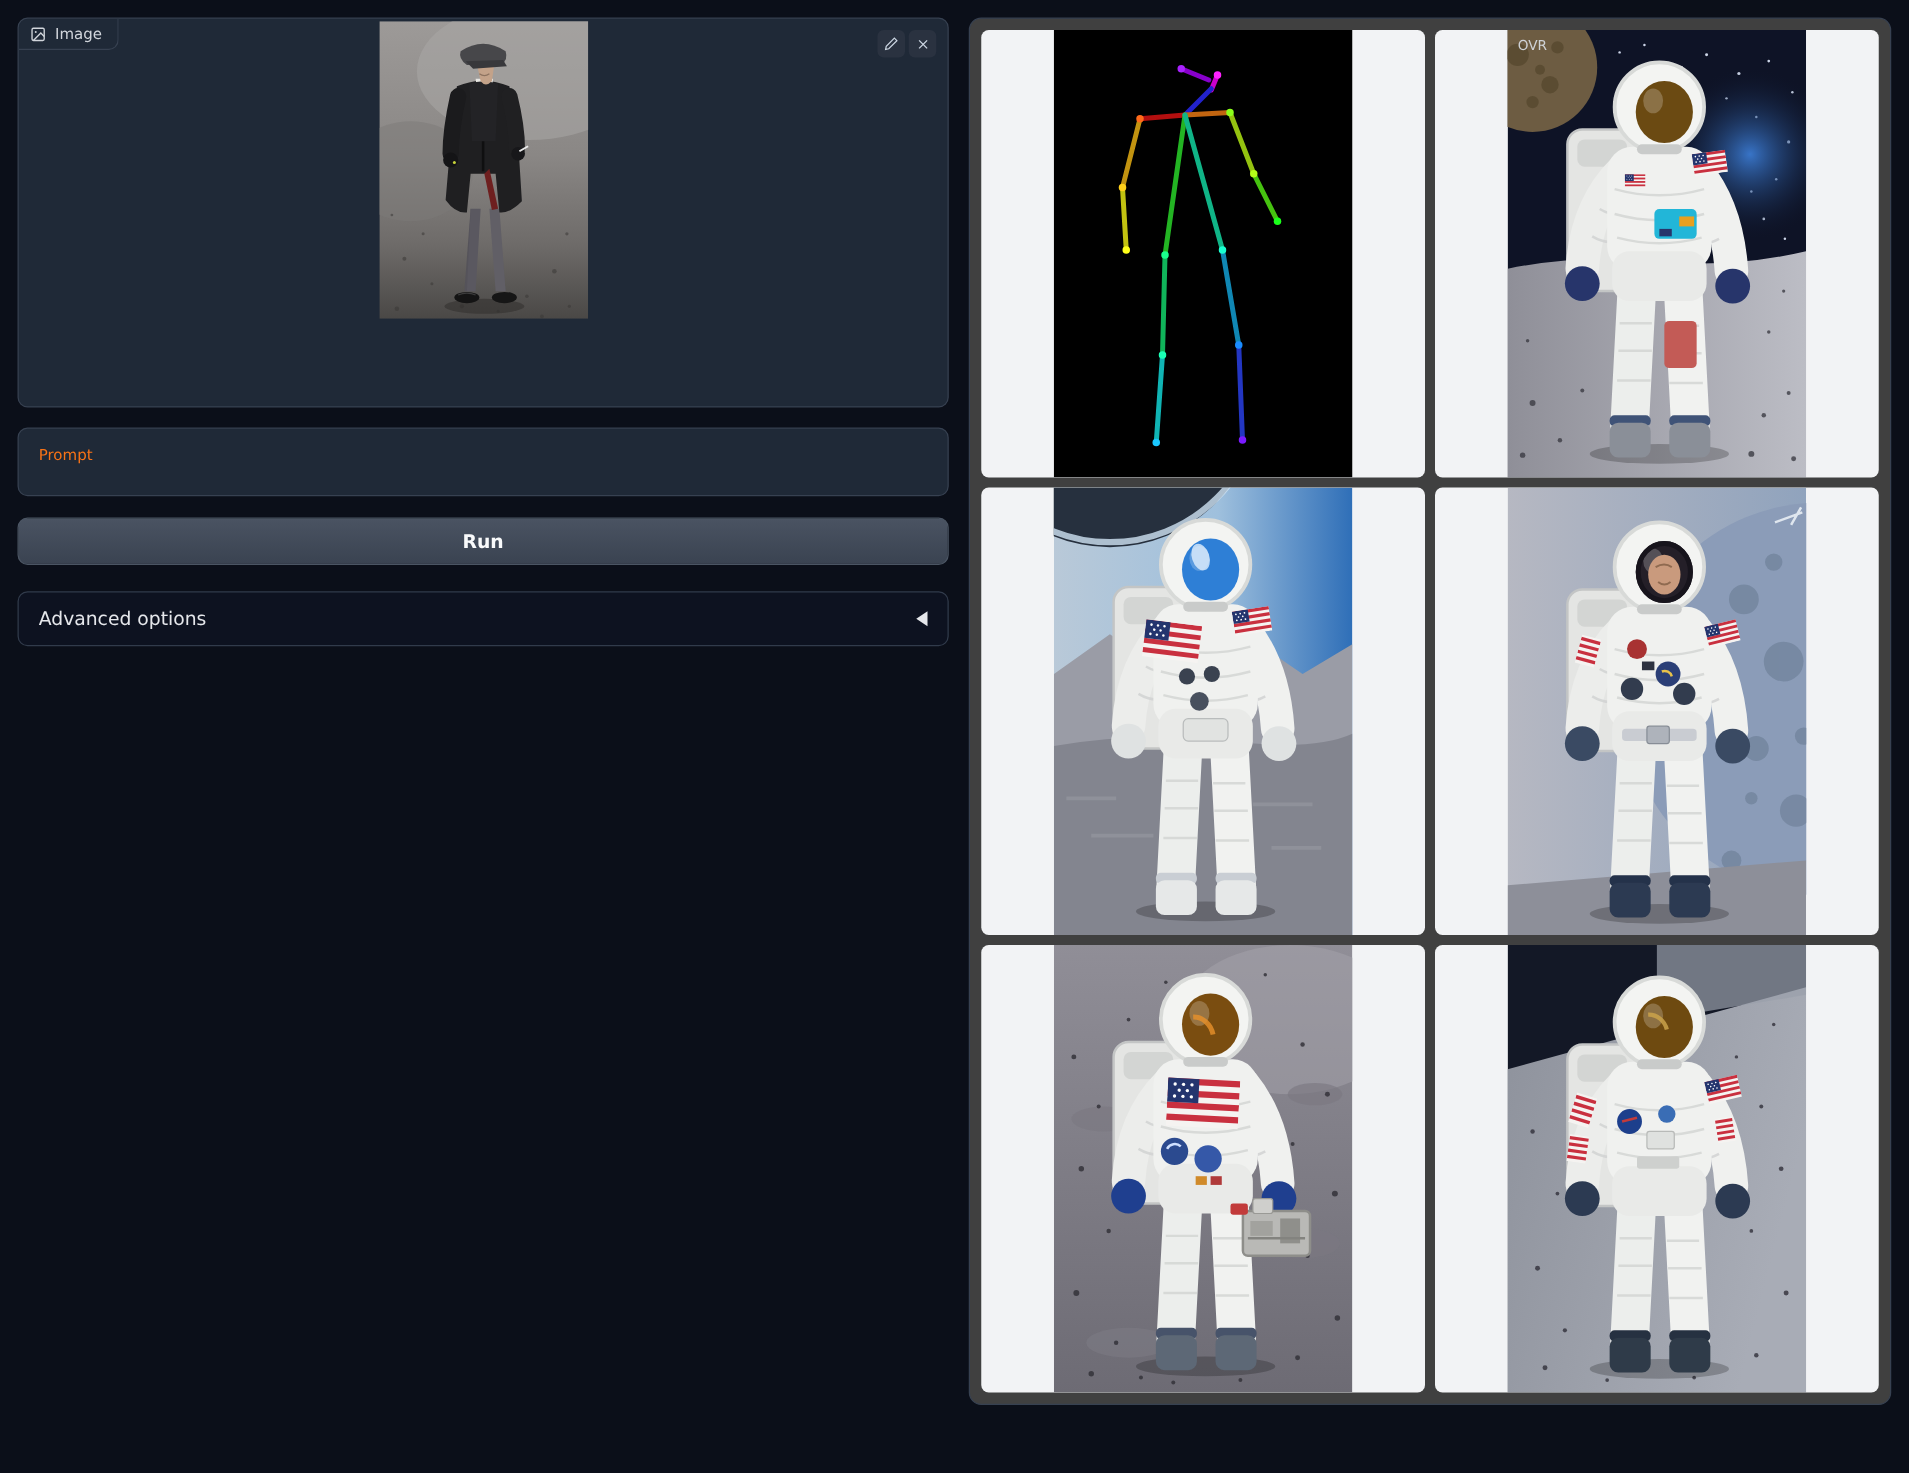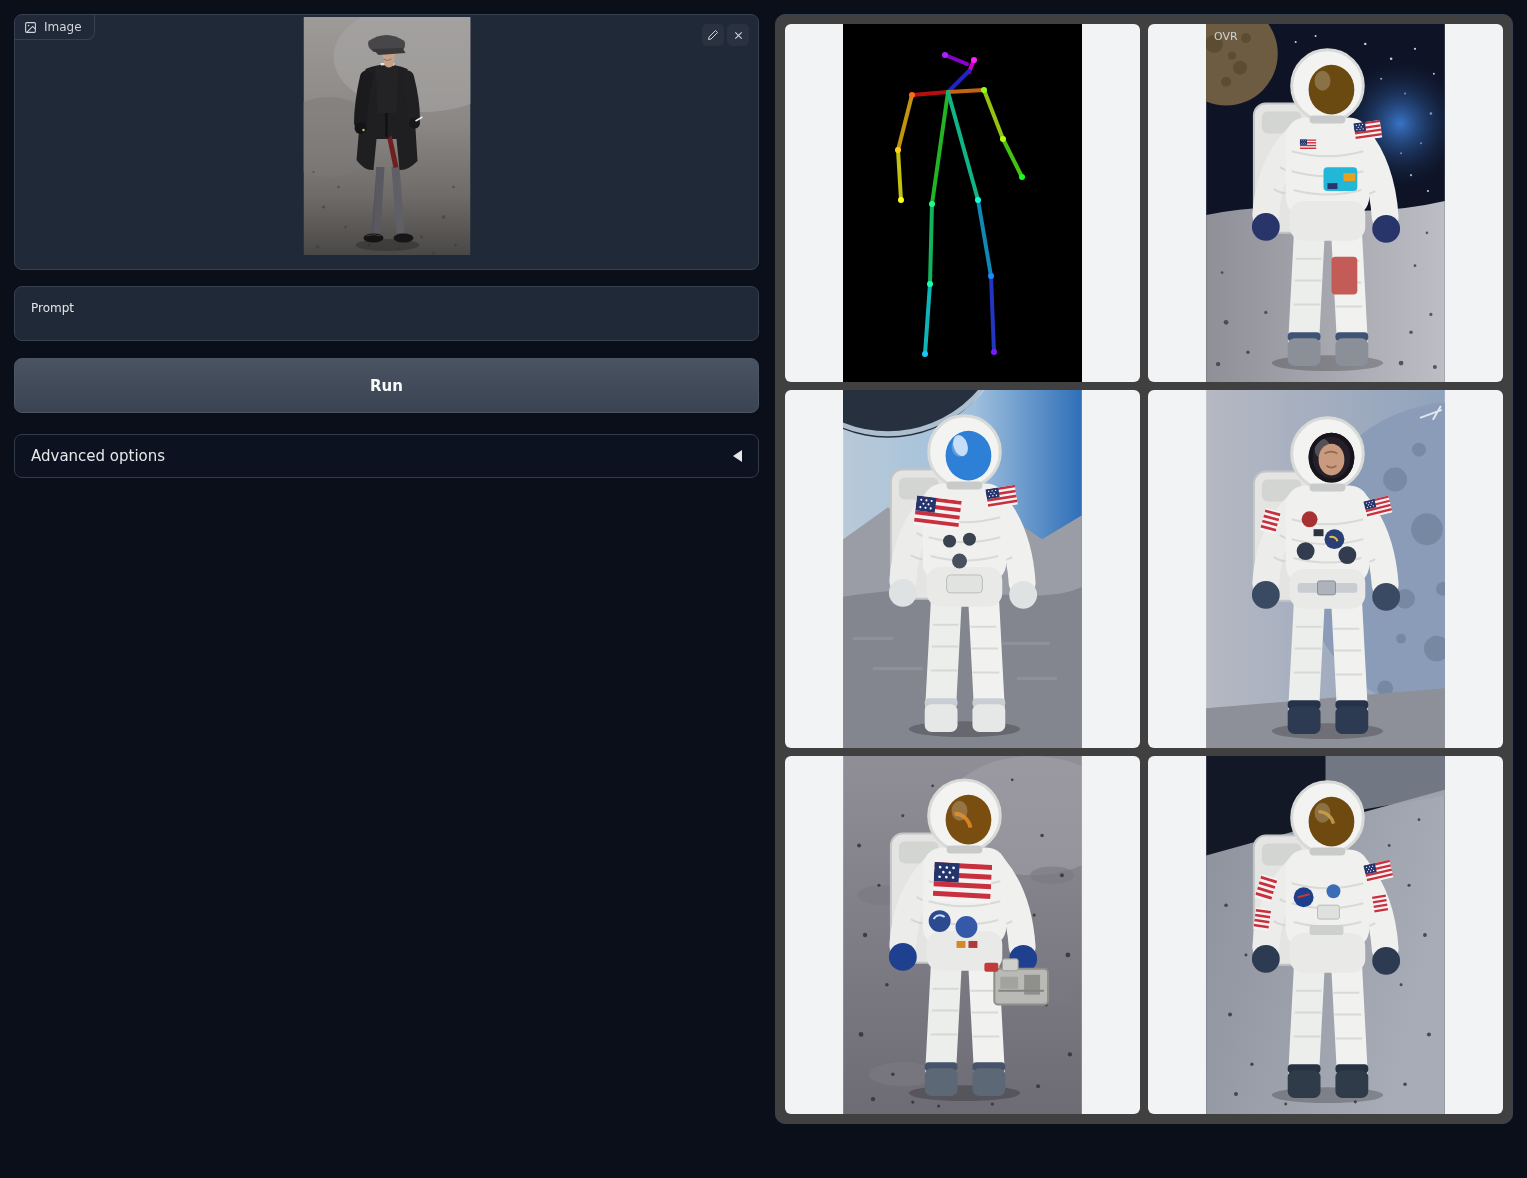--- a/index.html
+++ b/index.html
@@ -10,52 +10,52 @@
     color:#f3f4f6;
   }
   .app { padding:14px; }
   h1.page-title { font-size:21px; font-weight:700; letter-spacing:.2px; padding:2px 0 16px 2px; color:#f9fafb; }
   .main { display:flex; gap:16px; align-items:flex-start; }
   .left-col { width:745px; flex:none; }
   .right-col { flex:1; }
 
   
   .panel { background:#1f2937; border:1px solid #374151; border-radius:8px; position:relative; }
-  .image-panel { height:256px; overflow:hidden; }
+  .image-panel { height:312px; overflow:hidden; }
   .badge {
     position:absolute; top:0; left:0; z-index:3;
     display:flex; align-items:center; gap:7px;
     padding:5px 12px 5px 9px;
     background:#1f2937; border-right:1px solid #374151; border-bottom:1px solid #374151;
     border-bottom-right-radius:8px; border-top-left-radius:8px;
     color:#d1d5db; font-size:12px; font-weight:400;
   }
   .badge svg { display:block; }
   .icon-btns { position:absolute; top:9px; right:9px; z-index:3; display:flex; gap:3px; }
   .icon-btn {
     width:22px; height:22px; border-radius:5px; border:none; cursor:pointer;
     background:#2a3240; color:#cbd5e1; display:flex; align-items:center; justify-content:center;
   }
   .icon-btn svg { display:block; }
   .photo { position:absolute; left:50%; top:2px; transform:translateX(-50%); width:167px; height:238px; cursor:pointer; }
   .photo svg { display:block; }
 
   
   .prompt-panel { margin-top:16px; padding:12px 14px 15px 14px; }
-  .prompt-label { display:block; font-size:12px; color:#e5e5e5; margin:2px 0 10px 2px; }
+  .prompt-label { display:block; font-size:12px; color:#f97316; margin:2px 0 10px 2px; }
   .prompt-input {
     width:100%; height:38px; border-radius:8px;
     background:#1f2937; border:1px solid #3b4456; outline:none;
     color:#e7e9ee; font-size:13px; padding:0 12px;
     font-family:"DejaVu Sans","Liberation Sans",sans-serif;
   }
 
   
   .run-btn {
-    margin-top:17px; width:100%; height:55px; border-radius:8px; cursor:pointer;
+    margin-top:17px; width:100%; height:38px; border-radius:8px; cursor:pointer;
     background:linear-gradient(180deg,#4a5362 0%,#3a4351 100%);
     border:1px solid #4b5563; color:#f9fafb; font-weight:700; font-size:15px;
     font-family:"DejaVu Sans","Liberation Sans",sans-serif;
   }
 
   
   .accordion {
     margin-top:21px; height:44px; border:1px solid #313b4b; border-radius:8px;
     background:#0d1220; display:flex; align-items:center; justify-content:space-between;
     padding:16px 16px; cursor:pointer;

